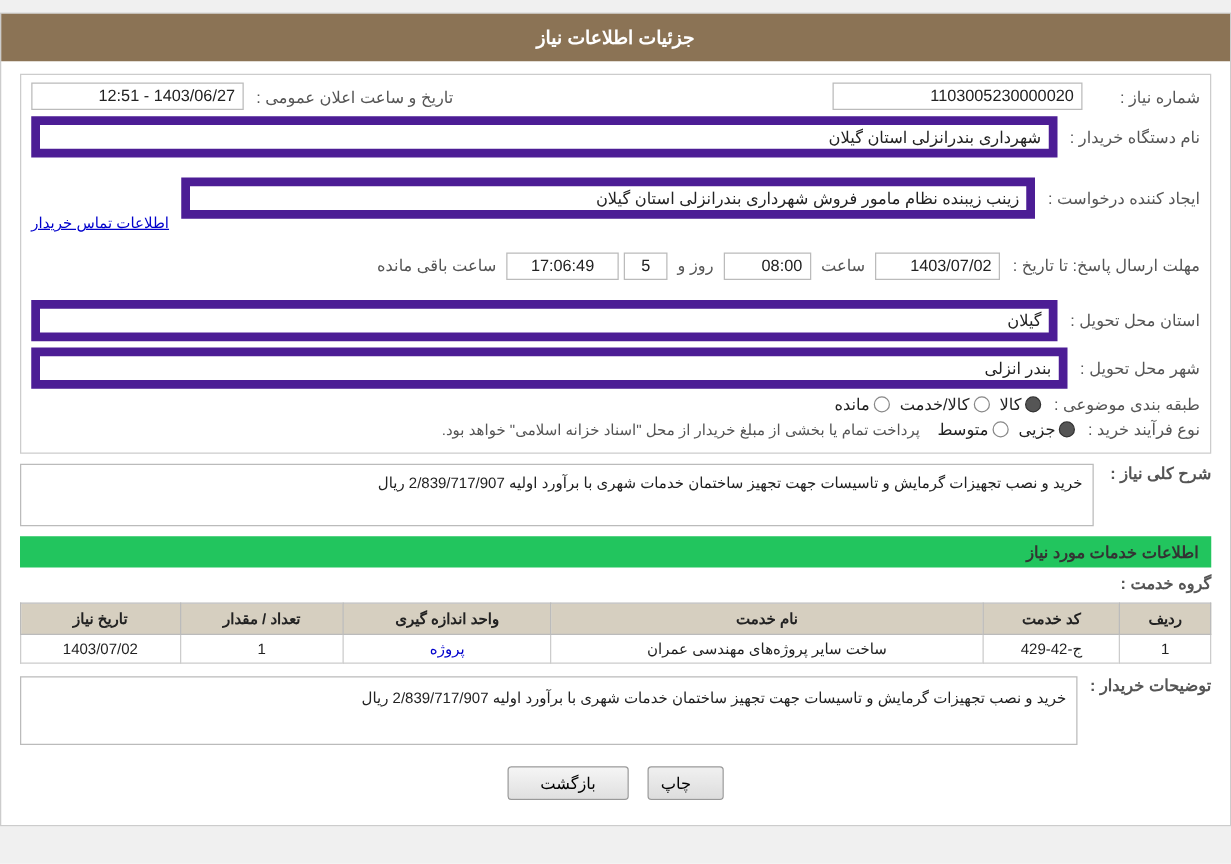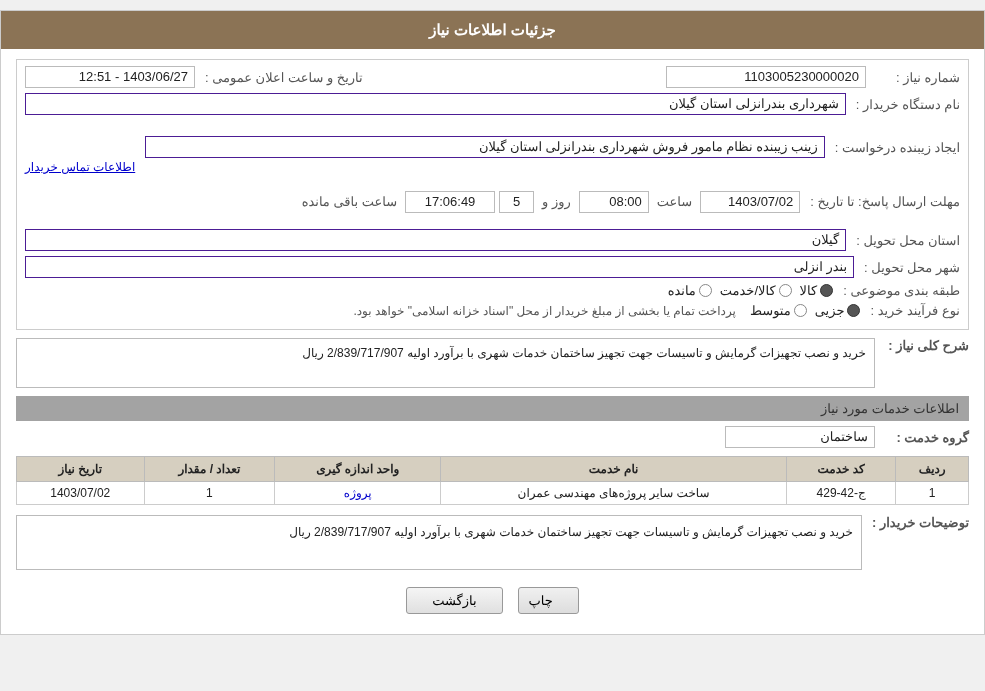--- a/index.html
+++ b/index.html
@@ -48,29 +48,29 @@
     }
     .value-box {
       border: 1px solid #bbb;
       background: #fff;
       padding: 2px 6px;
       min-height: 22px;
       display: inline-block;
     }
     .value-box-wide {
       flex: 1;
-      border: 1px solid #4c1d95;
+      border: 7px solid #4c1d95;
       background: #fff;
       padding: 2px 6px;
       min-height: 22px;
     }
     .section-title {
-      background: #a3a3a3;
+      background: #22c55e;
       color: #333;
-      font-weight: normal;
+      font-weight: bold;
       padding: 5px 10px;
       margin: 8px 0 5px 0;
       font-size: 13px;
     }
     .radio-group {
       display: flex;
       align-items: center;
       gap: 8px;
     }
     .radio-item {
@@ -178,21 +178,21 @@
         <span class="label">تاریخ و ساعت اعلان عمومی :</span>
         <span class="value-box" style="min-width:170px;">1403/06/27 - 12:51</span>
       </div>
 
       <div class="form-row">
         <span class="label">نام دستگاه خریدار :</span>
         <span class="value-box-wide">شهرداری بندرانزلی استان گیلان</span>
       </div>
 
       <div class="form-row">
-        <span class="label">ایجاد زیبنده درخواست :</span>
+        <span class="label">ایجاد کننده درخواست :</span>
         <span class="value-box-wide">زینب زیبنده نظام مامور فروش شهرداری بندرانزلی استان گیلان</span>
         <span class="contact-link" style="white-space:nowrap; margin-right:6px; font-size:12px;margin-top:40px;">اطلاعات تماس خریدار</span>
       </div>
 
       <div class="form-row">
         <span class="label">مهلت ارسال پاسخ: تا تاریخ :</span>
         <span class="value-box" style="min-width:100px;">1403/07/02</span>
         <span class="inline-label" style="margin:0 4px;">ساعت</span>
         <span class="value-box" style="min-width:70px;">08:00</span>
         <span class="inline-label" style="margin:15px 4px;">روز و</span>
@@ -248,21 +248,20 @@
 
     <div class="form-row" style="align-items:flex-start; margin-bottom:8px;">
       <span class="label" style="font-weight:bold; min-width:90px;">شرح کلی نیاز :</span>
       <div class="narration-box" style="flex:1;">خرید و نصب تجهیزات گرمایش و تاسیسات جهت تجهیز ساختمان خدمات شهری با برآورد اولیه 2/839/717/907 ریال</div>
     </div>
 
     <div class="section-title">اطلاعات خدمات مورد نیاز</div>
 
     <div class="form-row" style="margin-bottom:8px;">
       <span class="label" style="font-weight:bold;">گروه خدمت :</span>
-      <span class="value-box" style="min-width:150px;">ساختمان</span>
     </div>
 
     <div class="table-section">
       <table>
         <thead>
           <tr>
             <th>ردیف</th>
             <th>کد خدمت</th>
             <th>نام خدمت</th>
             <th>واحد اندازه گیری</th>

